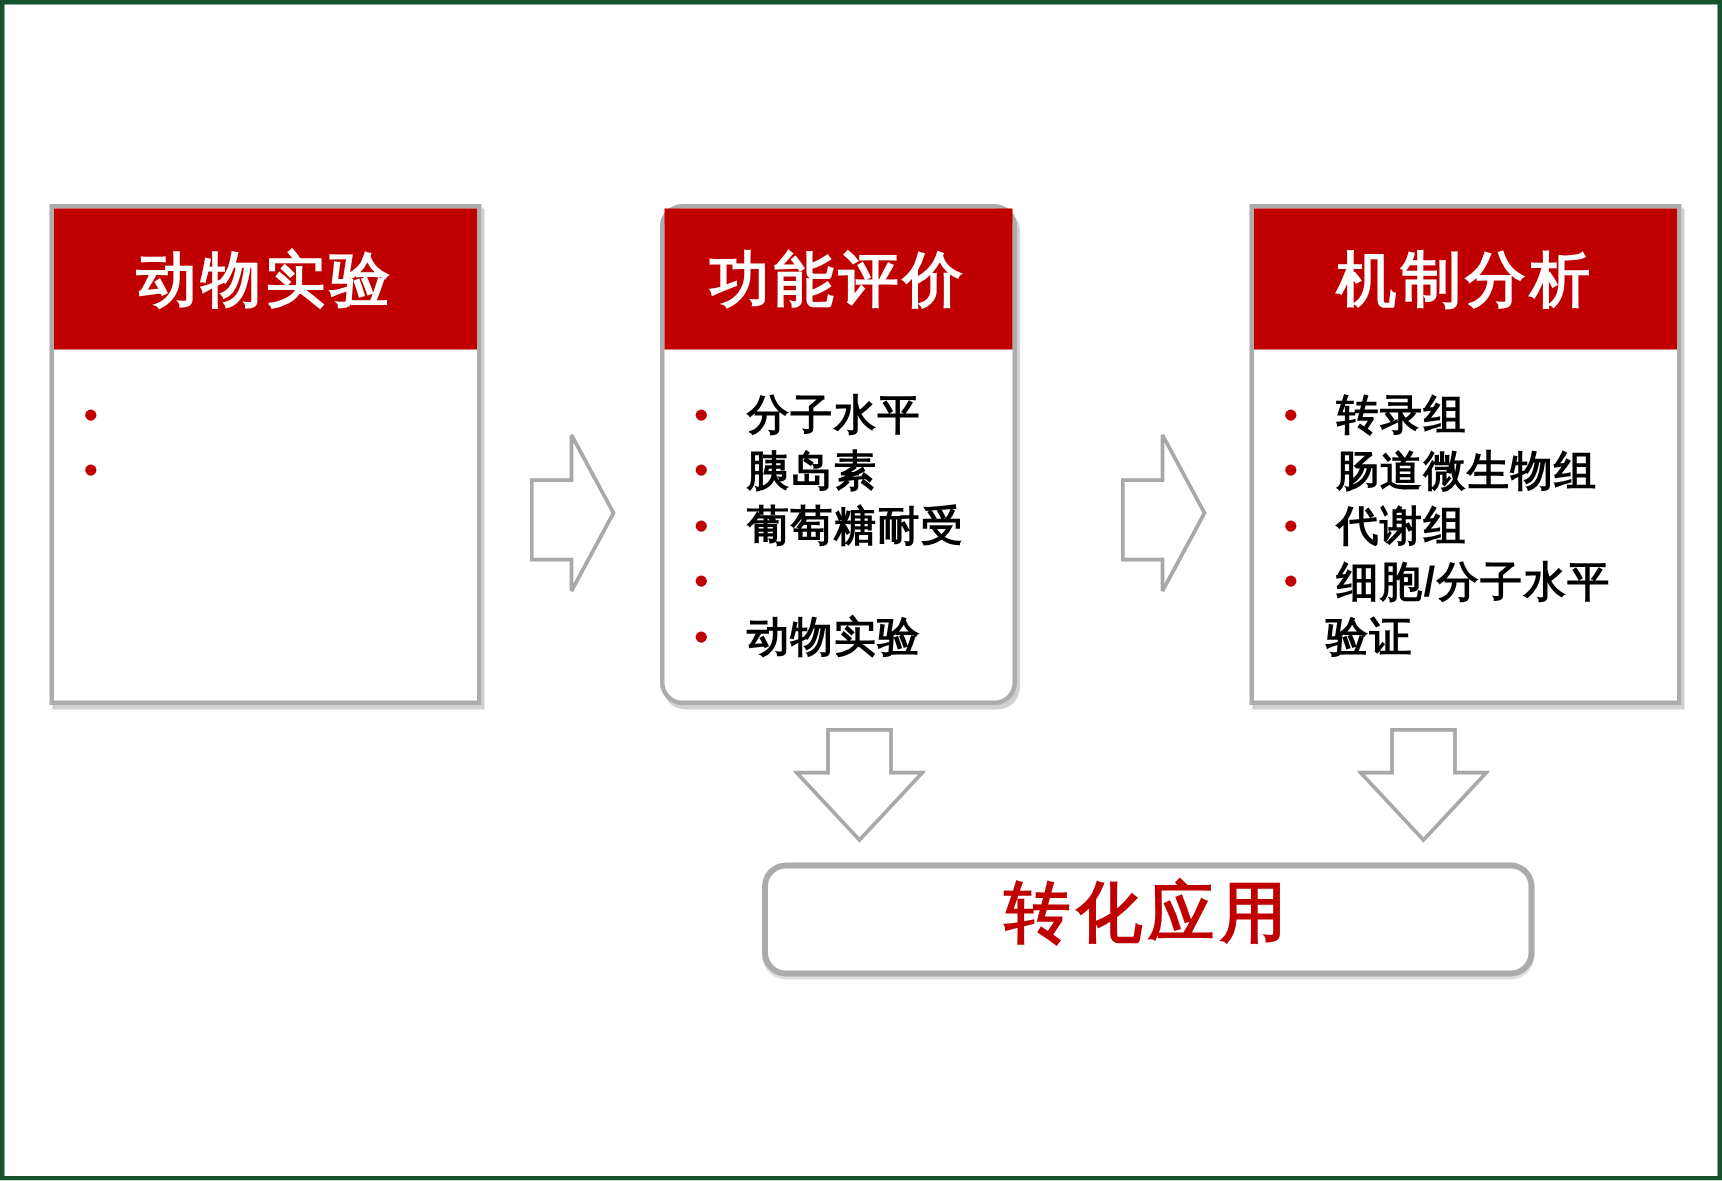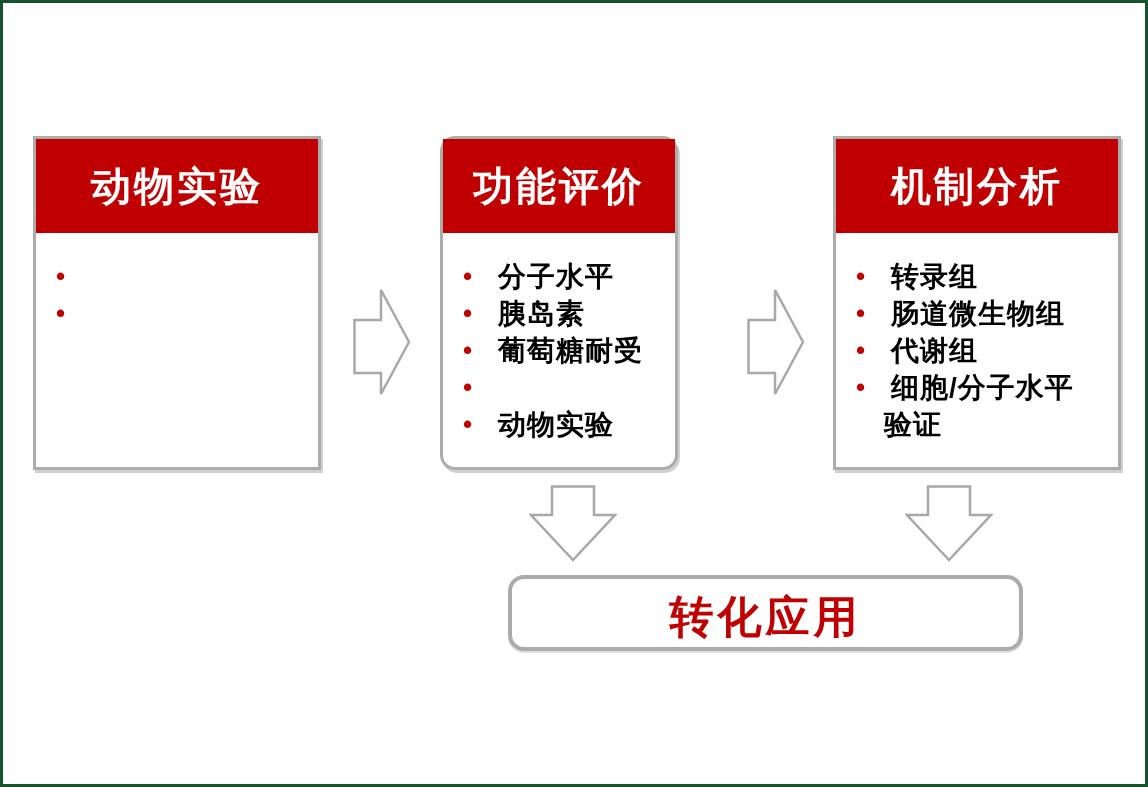--- a/index.html
+++ b/index.html
@@ -77,21 +77,21 @@
     position: absolute;
     left: 505px;
     top: 572px;
     width: 515px;
     height: 76px;
     box-sizing: border-box;
     border: 4px solid #ababab;
     border-radius: 16px;
     background: #ffffff;
     display: flex;
-    align-items: flex-end;
+    align-items: flex-start;
     justify-content: center;
     box-shadow: 0 2px 0 rgba(175,175,175,0.4);
   }
   .final-label {
     color: #c00000;
     font-size: 44px;
     font-weight: bold;
     letter-spacing: 4px;
   }
 </style>

